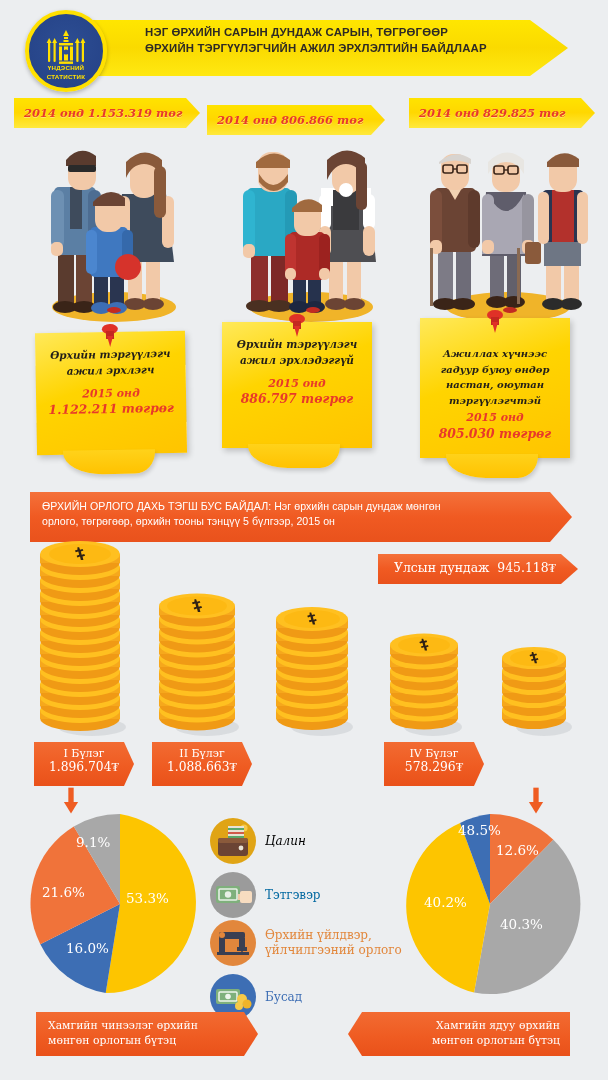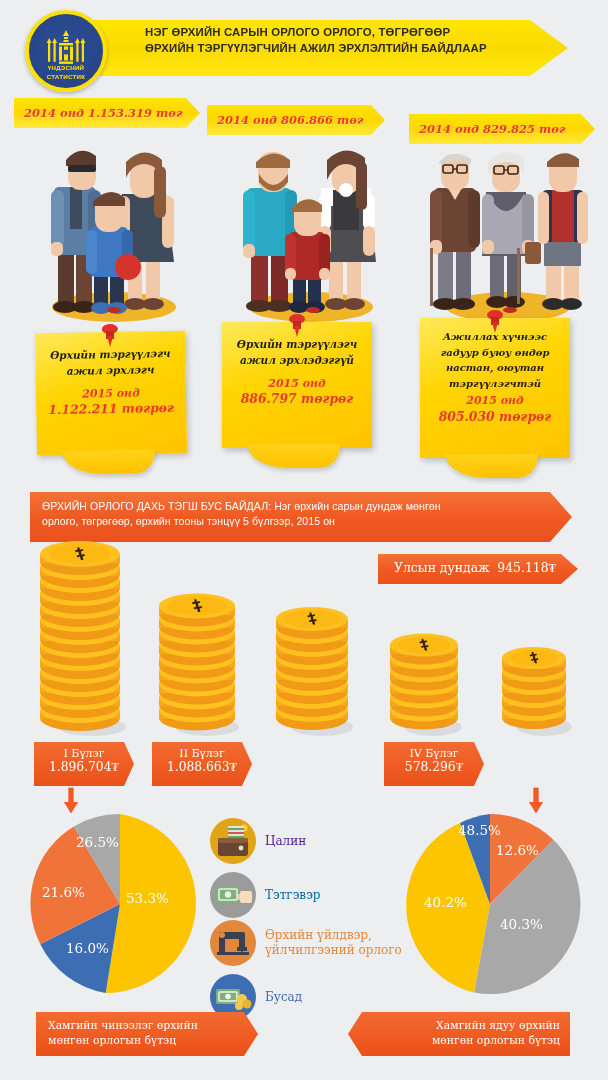--- a/index.html
+++ b/index.html
@@ -124,21 +124,21 @@
   .cap.right{clip-path:polygon(14px 0,222px 0,222px 44px,14px 44px,0 22px);padding:7px 10px 0 0;box-sizing:border-box;text-align:right;}
 </style>
 </head>
 <body>
 
 <div class="page">
 
   <div class="header">
     <div class="hdr-ribbon"></div>
     <div class="hdr-text">
-      <div>НЭГ ӨРХИЙН САРЫН ОРЛОГО ОРЛОГО, ТӨГРӨГӨӨР</div>
+      <div>НЭГ ӨРХИЙН САРЫН ДУНДАЖ САРЫН, ТӨГРӨГӨӨР</div>
       <div>ӨРХИЙН ТЭРГҮҮЛЭГЧИЙН АЖИЛ ЭРХЛЭЛТИЙН БАЙДЛААР</div>
     </div>
     <div class="logo">
       <svg class="logo-soyombo" width="56" height="36" viewBox="0 0 56 36">
         <g fill="#ffe000">
           <polygon points="28,0 31,6 25,6"></polygon>
           <rect x="26" y="7" width="4" height="2"></rect>
           <rect x="25.5" y="10" width="5" height="2"></rect>
           <rect x="21" y="13" width="14" height="2.4"></rect>
           <rect x="21" y="16.5" width="3" height="14"></rect>
@@ -160,21 +160,21 @@
       <div class="logo-t2">СТАТИСТИК</div>
     </div>
   </div>
 
   <div class="tag2014" style="left:14px;top:98px;width:186px;clip-path:polygon(0 0,172px 0,186px 15px,172px 30px,0 30px);">
     <span class="txt">2014 онд 1.153.319 төг</span>
   </div>
   <div class="tag2014" style="left:207px;top:105px;width:178px;clip-path:polygon(0 0,164px 0,178px 15px,164px 30px,0 30px);">
     <span class="txt">2014 онд 806.866 төг</span>
   </div>
-  <div class="tag2014" style="left:409px;top:114px;width:186px;clip-path:polygon(0 0,172px 0,186px 15px,172px 30px,0 30px);">
+  <div class="tag2014" style="left:409px;top:98px;width:186px;clip-path:polygon(0 0,172px 0,186px 15px,172px 30px,0 30px);">
     <span class="txt">2014 онд 829.825 төг</span>
   </div>
 
   <div class="fam" style="left:18px;">
     <svg width="196" height="190" viewBox="0 0 196 190">
       <ellipse cx="96" cy="175" rx="62" ry="15" fill="#f0b429"></ellipse>
 
       <g>
         <rect x="40" y="118" width="16" height="55" fill="#5a3b2e"></rect>
         <rect x="58" y="118" width="16" height="55" fill="#6b4434"></rect>
@@ -367,21 +367,21 @@
     <div class="note-val">886.797 төгрөг</div>
     <div class="curl2"></div>
   </div>
 
   <div class="note" style="left:420px;top:318px;height:140px;">
     <svg class="pin" width="22" height="24" viewBox="0 0 22 24">
       <ellipse cx="11" cy="6" rx="8" ry="5" fill="#e03127"></ellipse>
       <rect x="7" y="8" width="8" height="8" fill="#c42820"></rect>
       <polygon points="11,24 8,13 14,13" fill="#e03127"></polygon>
     </svg>
-    <div class="note-hd" style="padding-top:11px;font-size:10px;">
+    <div class="note-hd" style="padding-top:28px;font-size:10px;">
       <div>Ажиллах хүчнээс</div>
       <div>гадуур буюу өндөр</div>
       <div>настан, оюутан</div>
       <div>тэргүүлэгчтэй</div>
     </div>
     <div class="note-yr" style="padding-top:3px;">2015 онд</div>
     <div class="note-val">805.030 төгрөг</div>
     <div class="curl2"></div>
   </div>
 
@@ -697,21 +697,21 @@
 
       <path d="M92 92 L77.7 180.9 A90 90 0 0 1 12.3 132.2 Z" fill="#3d6eb4"></path>
 
       <path d="M92 92 L12.3 132.2 A90 90 0 0 1 45.8 14.4 Z" fill="#f0733a"></path>
 
       <path d="M92 92 L45.8 14.4 A90 90 0 0 1 92 2 Z" fill="#a8a8a8"></path>
     </svg>
     <div class="pielbl" style="left:98px;top:78px;">53.3%</div>
     <div class="pielbl" style="left:38px;top:128px;">16.0%</div>
     <div class="pielbl" style="left:14px;top:72px;">21.6%</div>
-    <div class="pielbl" style="left:48px;top:22px;">26.5%</div>
+    <div class="pielbl" style="left:48px;top:22px;">9.1%</div>
   </div>
 
   <div style="position:absolute;left:398px;top:812px;">
     <svg width="184" height="184" viewBox="0 0 184 184">
 
       <path d="M92 92 L92 2 A90 90 0 0 1 155.4 27.8 Z" fill="#f0733a"></path>
 
       <path d="M92 92 L155.4 27.8 A90 90 0 0 1 76.1 180.6 Z" fill="#a8a8a8"></path>
 
       <path d="M92 92 L76.1 180.6 A90 90 0 0 1 62.1 10.9 Z" fill="#fdc500"></path>
@@ -731,21 +731,21 @@
         <circle cx="27" cy="13" r="3.2" fill="#f7c948"></circle>
         <rect x="18" y="8" width="16" height="15" fill="#e8e2d4"></rect>
         <rect x="18" y="10" width="16" height="2" fill="#5aa86a"></rect>
         <rect x="18" y="14" width="16" height="2" fill="#d05a4a"></rect>
         <rect x="18" y="18" width="16" height="2" fill="#5aa86a"></rect>
         <rect x="8" y="20" width="30" height="18" rx="3" fill="#6b4434"></rect>
         <rect x="8" y="20" width="30" height="5" rx="2" fill="#8a5a3b"></rect>
         <circle cx="31" cy="30" r="2.4" fill="#e8e2d4"></circle>
       </svg>
     </div>
-    <div class="legtxt" style="color:#4c1d95;">Цалин</div>
+    <div class="legtxt" style="color:#000000;font-style:italic;">Цалин</div>
   </div>
 
   <div class="legrow" style="left:210px;top:872px;">
     <div class="legicon" style="background:#9b9b9b;">
       <svg width="46" height="46" viewBox="0 0 46 46">
         <rect x="6" y="14" width="24" height="17" rx="2" fill="#7fb07c"></rect>
         <rect x="9" y="17" width="18" height="11" rx="1" fill="none" stroke="#e8f0e6" stroke-width="1.6"></rect>
         <circle cx="18" cy="22.5" r="3.2" fill="#e8f0e6"></circle>
         <path d="M24 22 h10 q4 0 4 3 t-4 3 h-6 v-6z" fill="#f2c9a8"></path>
         <rect x="30" y="19" width="12" height="12" rx="2" fill="#f7dcc0"></rect>

